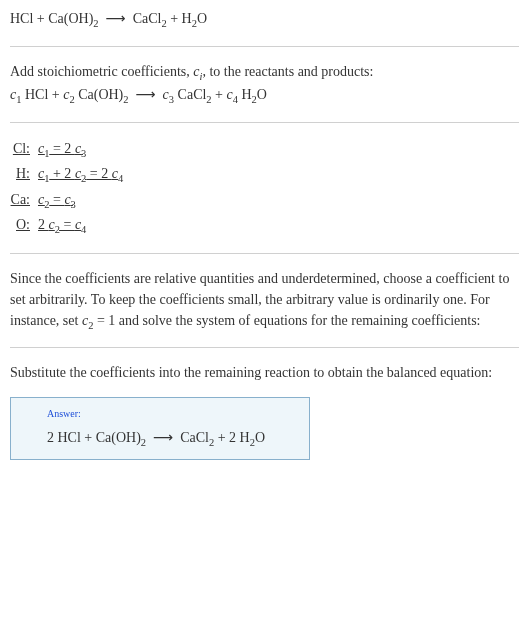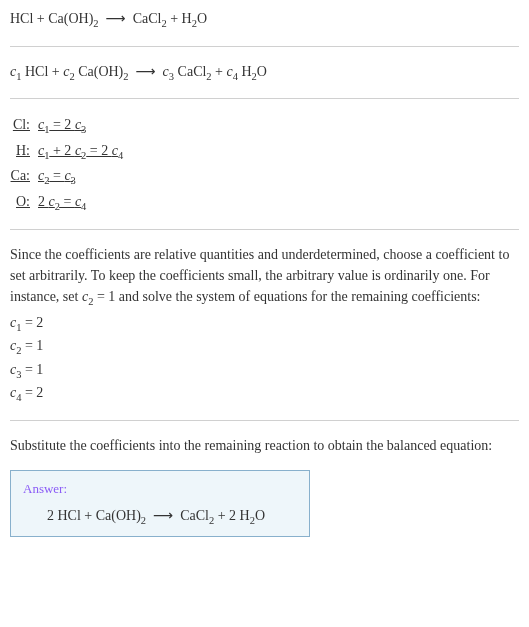--- a/index.html
+++ b/index.html
@@ -46,43 +46,45 @@
       margin-top: 2px;
     }
     .answer-box {
       border: 1px solid #88b0cc;
       background: #eef6fa;
       padding: 8px 12px;
       display: inline-block;
       min-width: 300px;
     }
     .answer-box .answer-label {
-      font-size: 13px;
-      color: #8b5cf6;
+      font-size: 10px;
+      color: #1d4ed8;
       margin-bottom: 6px;
+      margin-left: 24px;
     }
     .answer-box .answer-eq {
       padding-left: 24px;
     }
     .italic {
       font-style: italic;
     }
   </style>
 </head>
 <body>
 
 
 
 <div class="section">
   <div>HCl + Ca(OH)<sub>2</sub>&nbsp;&nbsp;⟶&nbsp;&nbsp;CaCl<sub>2</sub> + H<sub>2</sub>O</div>
 </div>
 
 <hr class="divider">
 
 <div class="section">
+  <div>Add stoichiometric coefficients, <span class="italic">c<sub>i</sub></span>, to the reactants and products:</div>
   <div><span class="italic">c</span><sub>1</sub> HCl + <span class="italic">c</span><sub>2</sub> Ca(OH)<sub>2</sub>&nbsp;&nbsp;⟶&nbsp;&nbsp;<span class="italic">c</span><sub>3</sub> CaCl<sub>2</sub> + <span class="italic">c</span><sub>4</sub> H<sub>2</sub>O</div>
 </div>
 
 <hr class="divider">
 
 <div class="section">
   <table class="eq-table">
     <tbody>
         <tr>
       <td class="label">Cl:</td>
@@ -101,26 +103,20 @@
       <td>2 <span class="italic">c</span><sub>2</sub> = <span class="italic">c</span><sub>4</sub></td>
     </tr>
   </tbody>
     </table>
 </div>
 
 <hr class="divider">
 
 <div class="section">
   <div>Since the coefficients are relative quantities and underdetermined, choose a coefficient to set arbitrarily. To keep the coefficients small, the arbitrary value is ordinarily one. For instance, set <span class="italic">c</span><sub>2</sub> = 1 and solve the system of equations for the remaining coefficients:</div>
-  <div class="coeff-list">
-    <div><span class="italic">c</span><sub>1</sub> = 2</div>
-    <div><span class="italic">c</span><sub>2</sub> = 1</div>
-    <div><span class="italic">c</span><sub>3</sub> = 1</div>
-    <div><span class="italic">c</span><sub>4</sub> = 2</div>
-  </div>
 </div>
 
 <hr class="divider">
 
 <div class="section">
   <div>Substitute the coefficients into the remaining reaction to obtain the balanced equation:</div>
 </div>
 
 <div class="answer-box">
   <div class="answer-label">Answer:</div>

